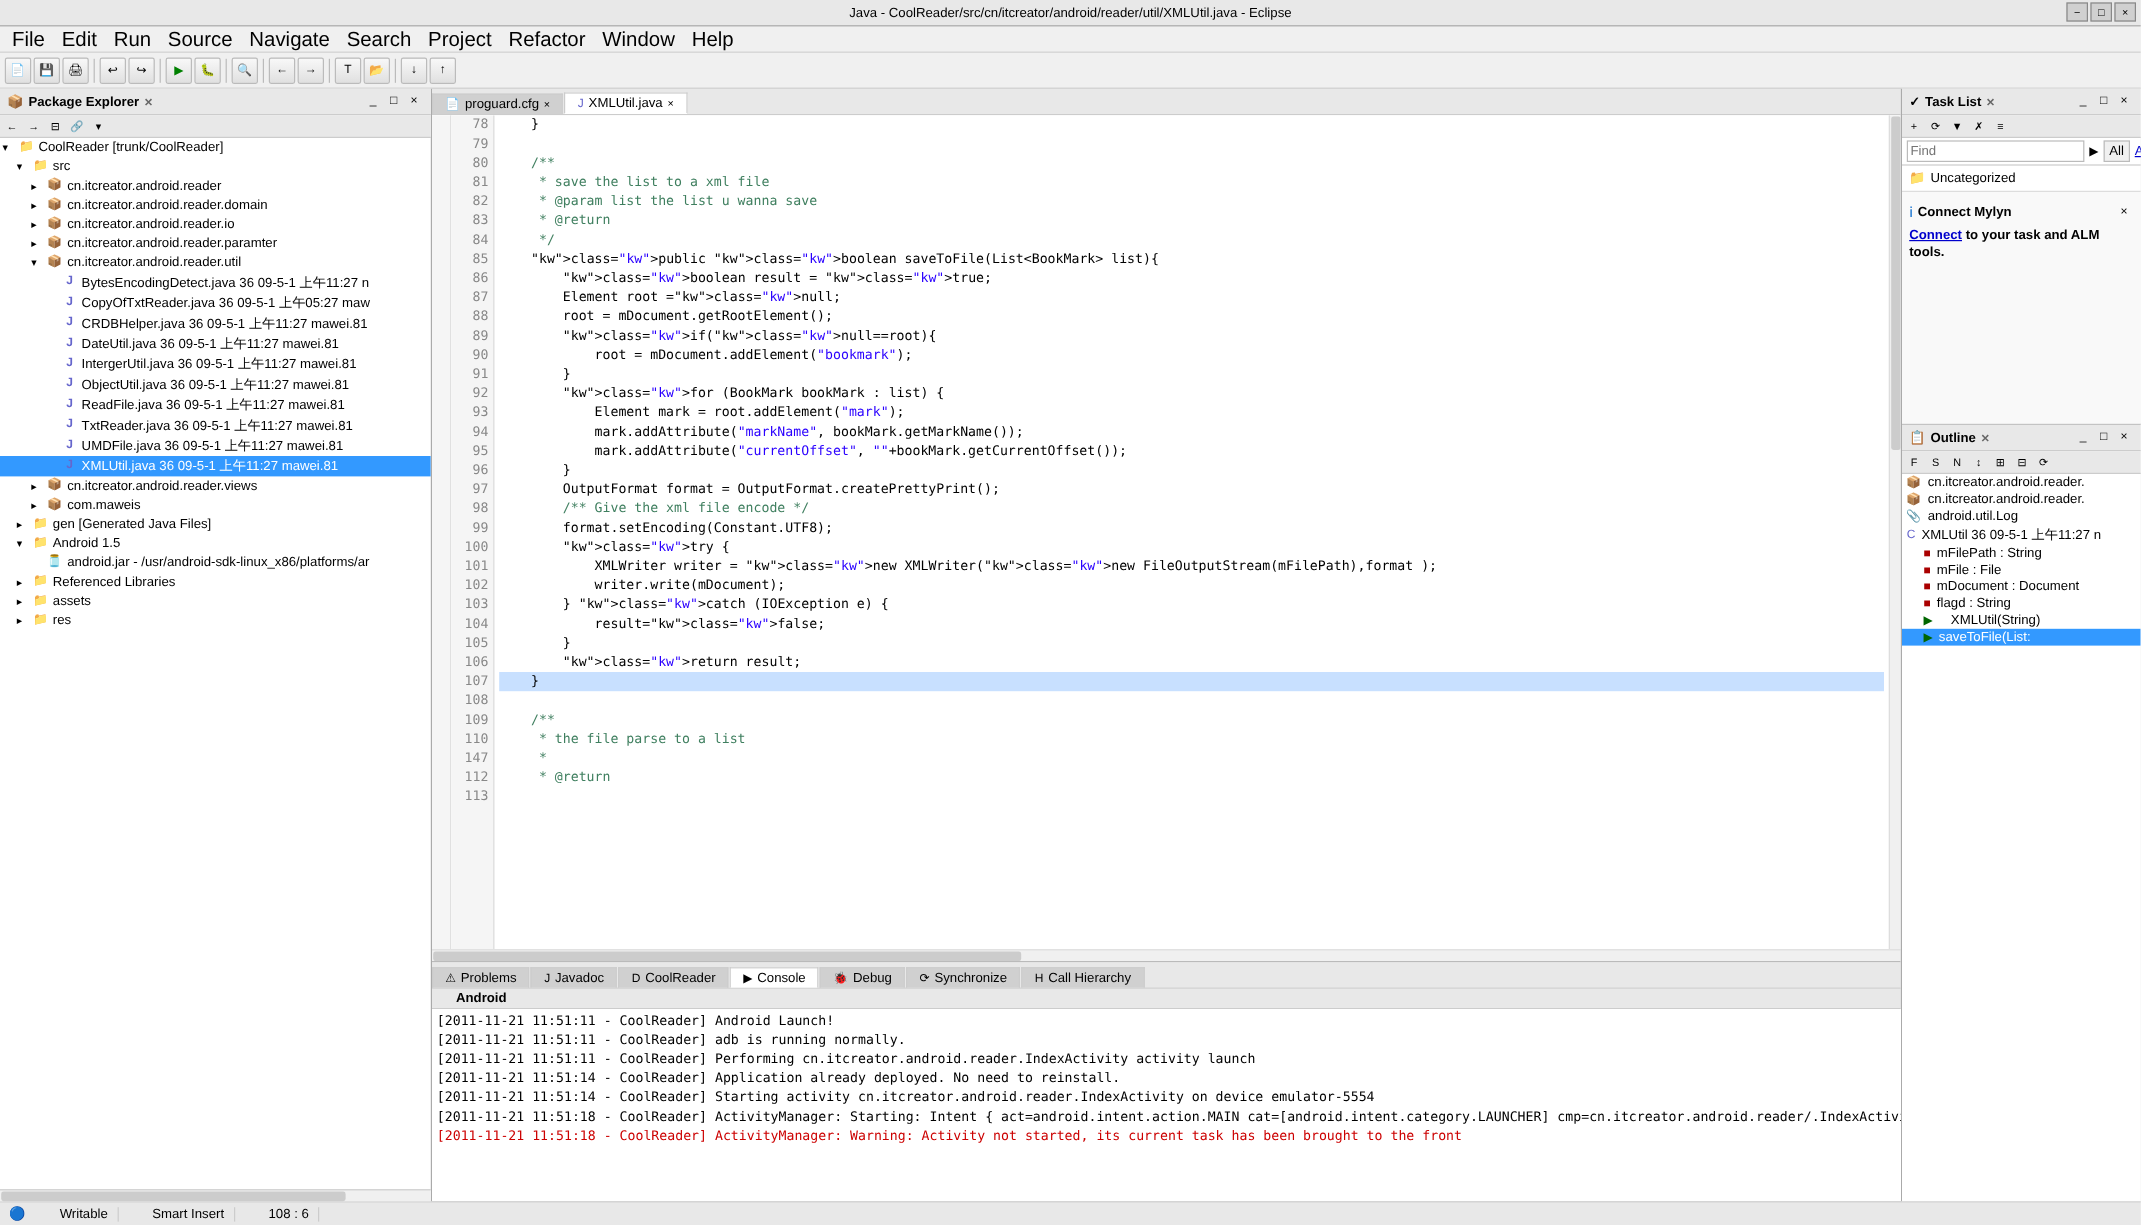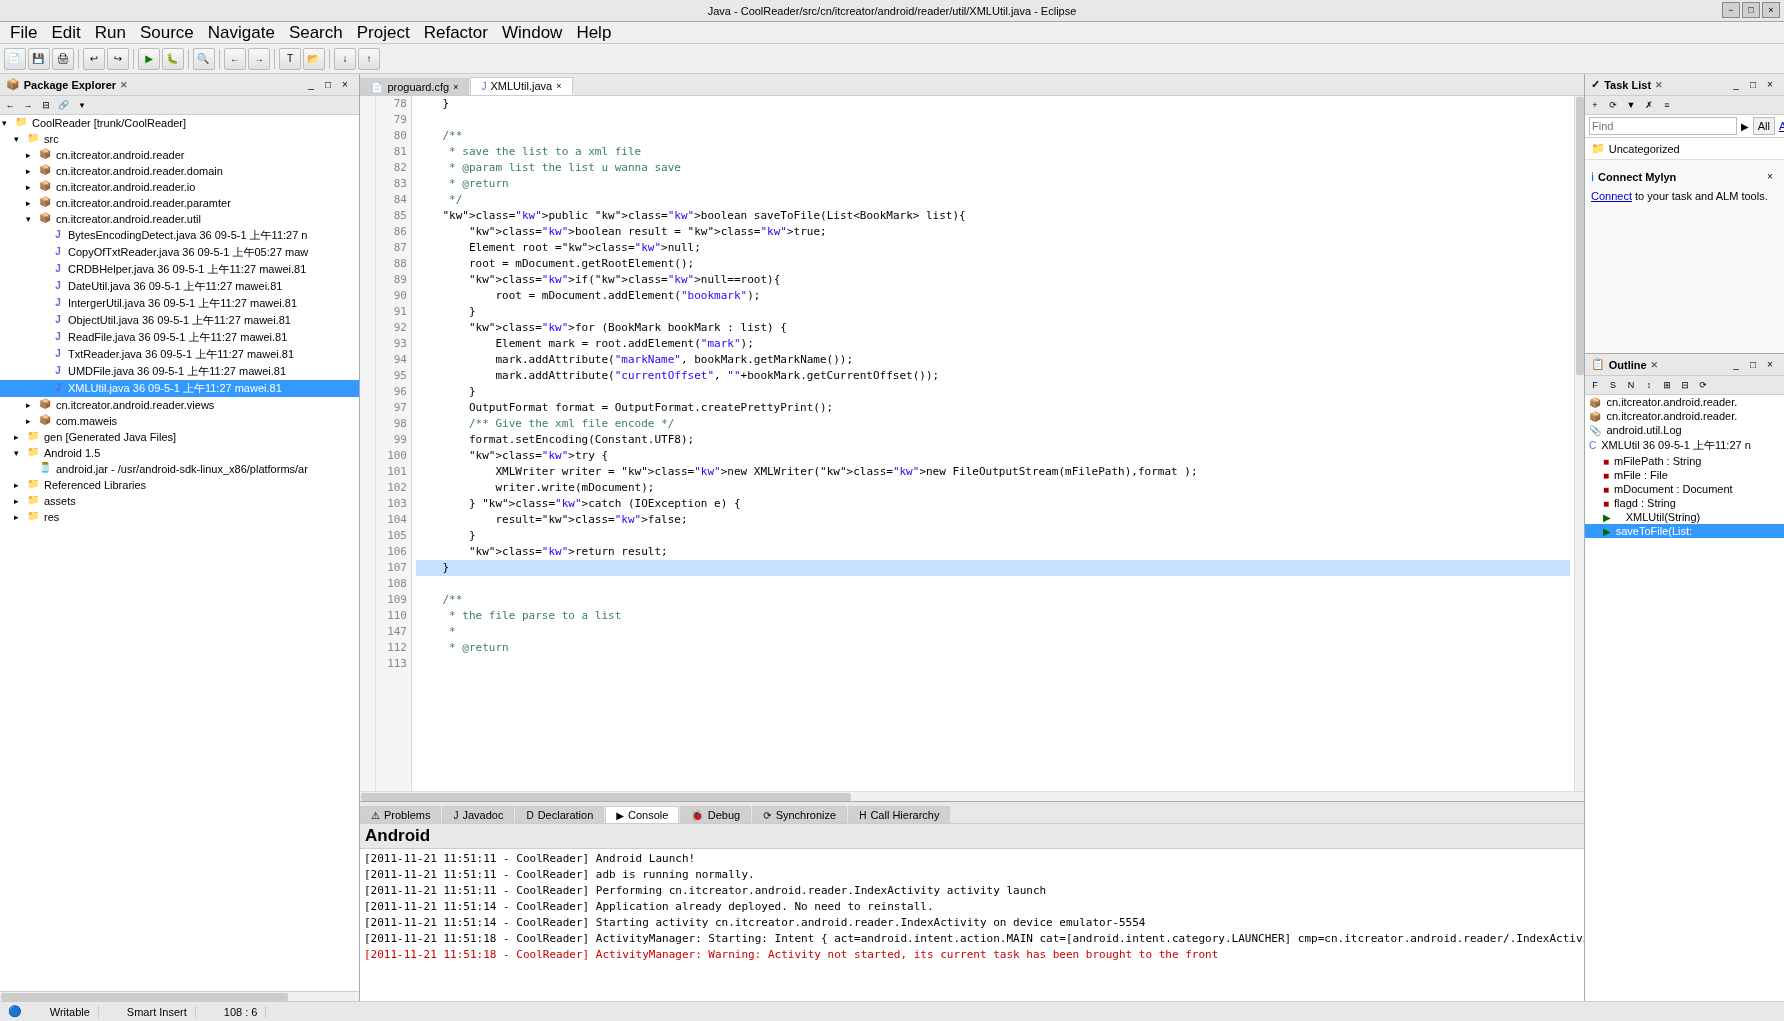--- a/index.html
+++ b/index.html
@@ -457,40 +457,40 @@
           <div class="bottom-tab">
             <span class="bottom-tab-icon">⚠</span>
             <span>Problems</span>
           </div>
           <div class="bottom-tab">
             <span class="bottom-tab-icon">J</span>
             <span>Javadoc</span>
           </div>
           <div class="bottom-tab">
             <span class="bottom-tab-icon">D</span>
-            <span>Declaration</span>
+            <span>CoolReader</span>
           </div>
           <div class="bottom-tab active">
             <span class="bottom-tab-icon">▶</span>
             <span>Console</span>
           </div>
           <div class="bottom-tab">
             <span class="bottom-tab-icon">🐞</span>
             <span>Debug</span>
           </div>
           <div class="bottom-tab">
             <span class="bottom-tab-icon">⟳</span>
             <span>Synchronize</span>
           </div>
           <div class="bottom-tab">
             <span class="bottom-tab-icon">H</span>
             <span>Call Hierarchy</span>
           </div>
         </div>
-      <div style="padding:2px 5px;font-size:17px;font-weight:bold;background:#e8e8e8;border-bottom:1px solid #ccc;">Android</div>
+      <div style="padding:2px 20px;font-size:11px;font-weight:bold;background:#e8e8e8;border-bottom:1px solid #ccc;">Android</div>
       <div class="console-area" id="console-area">
           <div class="console-line">[2011-11-21 11:51:11 - CoolReader] Android Launch!</div>
           <div class="console-line">[2011-11-21 11:51:11 - CoolReader] adb is running normally.</div>
           <div class="console-line">[2011-11-21 11:51:11 - CoolReader] Performing cn.itcreator.android.reader.IndexActivity activity launch</div>
           <div class="console-line">[2011-11-21 11:51:14 - CoolReader] Application already deployed. No need to reinstall.</div>
           <div class="console-line">[2011-11-21 11:51:14 - CoolReader] Starting activity cn.itcreator.android.reader.IndexActivity on device emulator-5554</div>
           <div class="console-line">[2011-11-21 11:51:18 - CoolReader] ActivityManager: Starting: Intent { act=android.intent.action.MAIN cat=[android.intent.category.LAUNCHER] cmp=cn.itcreator.android.reader/.IndexActivity }</div>
           <div class="console-line error">[2011-11-21 11:51:18 - CoolReader] ActivityManager: Warning: Activity not started, its current task has been brought to the front</div>
         </div>
     </div>
@@ -530,21 +530,21 @@
         <span style="color:#f0b400;">📁</span>
         <span>Uncategorized</span>
       </div>
 
       <div style="padding:8px 6px;border-top:1px solid #ddd;background:#f9f9f9;flex:1;">
         <div style="display:flex;align-items:center;gap:4px;margin-bottom:4px;">
           <span style="color:#0066cc;font-size:12px;">ℹ</span>
           <strong>Connect Mylyn</strong>
           <button class="panel-btn" style="margin-left:auto;">×</button>
         </div>
-        <div style="font-size:11px;line-height:14px;">
+        <div style="font-size:11px;line-height:14px;font-weight:bold;">
           <span class="connect-link">Connect</span>
           <span> to your task and ALM tools.</span>
         </div>
       </div>
     </div>
 
     <div class="outline-panel">
       <div class="panel-header">
         <div class="panel-header-title">
           <span>📋</span>

